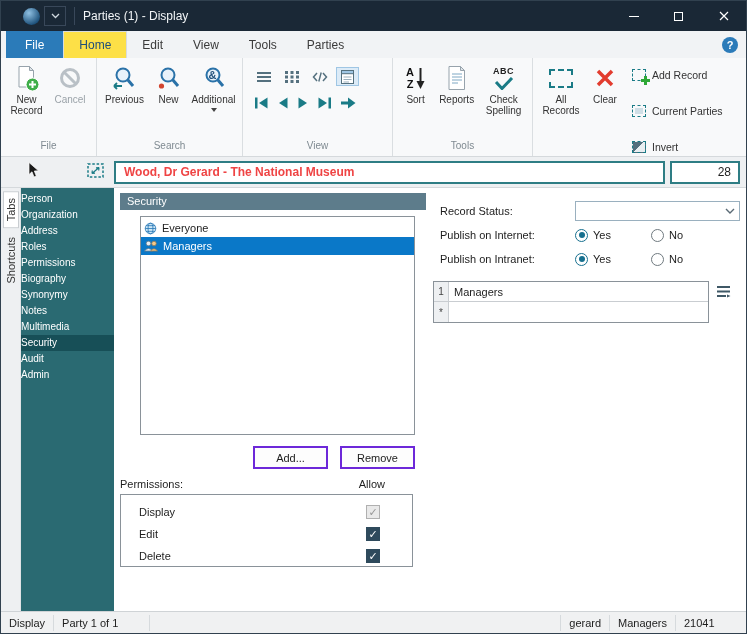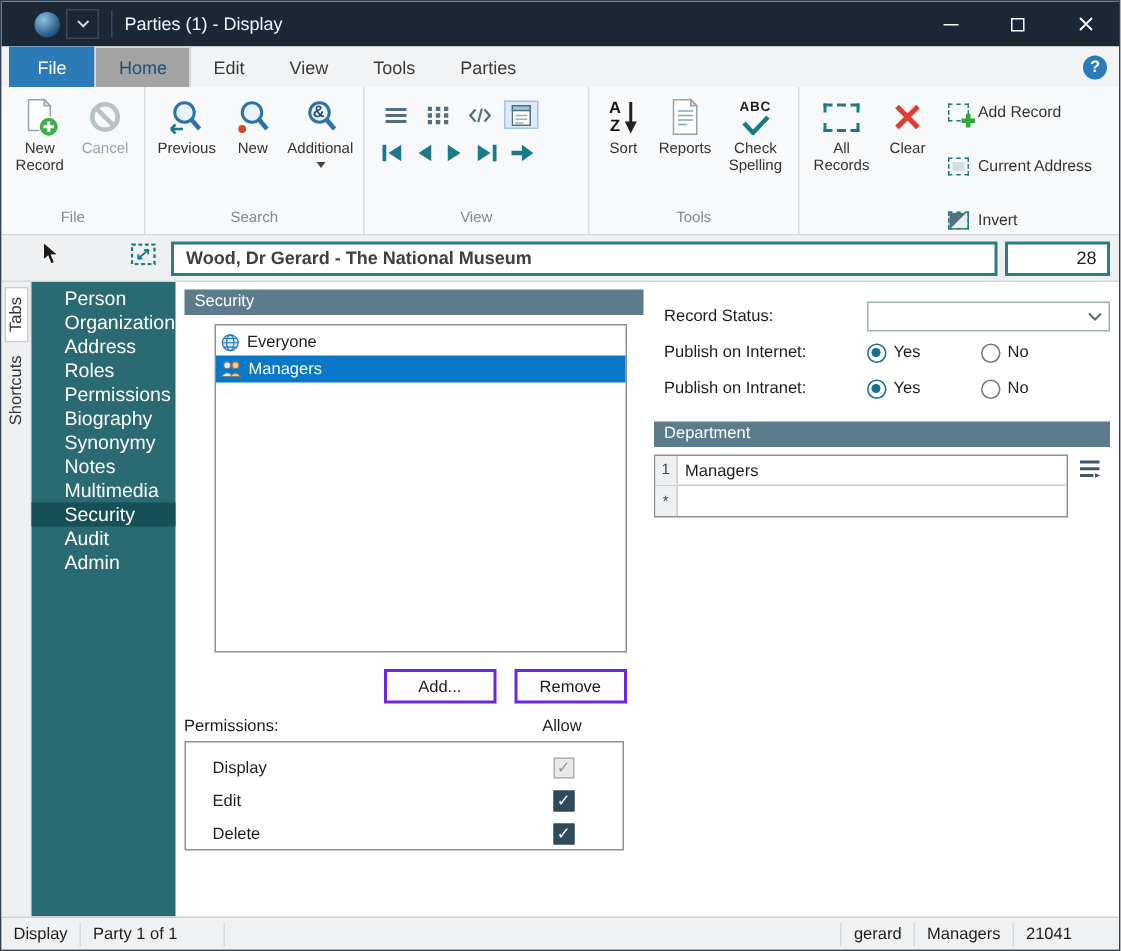--- a/index.html
+++ b/index.html
@@ -15,21 +15,21 @@
   .tb-title { font-size:12px; color:#f2f5f7; }
   .win-btns { margin-left:auto; display:flex; height:100%; }
   .wbtn { width:45px; height:100%; display:flex; align-items:center; justify-content:center; }
   .min-glyph { width:10px; height:1px; background:#fff; }
   .max-glyph { width:9px; height:9px; border:1px solid #fff; }
 
   
   .tabrow { flex:0 0 27px; background:#f1f3f5; display:flex; align-items:stretch; padding-left:5px; position:relative; }
   .tab { padding:0 15px; display:flex; align-items:center; font-size:12px; color:#3a3a3a; }
   .tab.file { background:#2b7bb9; color:#fff; padding:0 19px; }
-  .tab.active { background:#a3a3a3; border:1px solid #d8dcdf; border-bottom:none; color:#1f4e79; }
+  .tab.active { background:#fde047; border:1px solid #d8dcdf; border-bottom:none; color:#1f4e79; }
   .help-btn { position:absolute; right:8px; top:6px; width:16px; height:16px; border-radius:50%; background:#2b7bb9; color:#fff; font-size:11px; font-weight:bold; display:flex; align-items:center; justify-content:center; }
 
   
   .ribbon { flex:0 0 93px; display:flex; background:#f8f9fa; border-bottom:1px solid #d5d9dc; }
   .rgroup { display:flex; flex-direction:column; border-right:1px solid #dadee1; }
   .rgroup-body { flex:1; display:flex; align-items:flex-start; padding:2px 3px 0; }
   .rgroup-label { flex:0 0 16px; text-align:center; font-size:10px; color:#7f8a91; }
   .bigbtn { display:flex; flex-direction:column; align-items:center; gap:2px; padding-top:4px; font-size:10px; line-height:11px; color:#333; text-align:center; }
   .bigbtn .ic { height:28px; display:flex; align-items:center; justify-content:center; position:relative; }
   .bigbtn.disabled .lbl { color:#9aa2a8; }
@@ -49,30 +49,30 @@
   .smallbtn { display:flex; align-items:center; gap:6px; font-size:10.5px; color:#333; height:19px; }
   .dash { width:14px; height:12px; border:1.5px dashed #1a7b86; position:relative; flex:0 0 auto; }
   .dash.add::before { content:""; position:absolute; right:-5px; bottom:-2px; width:9px; height:3px; background:#2ea836; }
   .dash.add::after  { content:""; position:absolute; right:-2px; bottom:-5px; width:3px; height:9px; background:#2ea836; }
   .dash.cur::after  { content:""; position:absolute; inset:2px; background:#cfdfe6; }
   .dash.inv { background:linear-gradient(135deg,#54707e 50%,#e8eef1 50%); }
 
   
   .record-strip { flex:0 0 31px; background:#eef0f2; display:flex; align-items:center; border-bottom:1px solid #d5d9dc; }
   .strip-tools { flex:0 0 113px; display:flex; align-items:center; justify-content:space-between; padding:0 10px 0 26px; }
-  .rec-title { height:23px; border:2px solid #2e7d84; background:#fff; flex:0 0 551px; display:flex; align-items:center; padding:0 8px; font-size:12px; font-weight:bold; color:#404040; white-space:nowrap; overflow:hidden; }
+  .rec-title { height:23px; border:2px solid #2e7d84; background:#fff; flex:0 0 551px; display:flex; align-items:center; padding:0 8px; font-size:12px; font-weight:bold; color:#ef4444; white-space:nowrap; overflow:hidden; }
   .rec-count { height:23px; border:2px solid #2e7d84; background:#fff; margin:0 6px 0 5px; flex:1; display:flex; align-items:center; justify-content:flex-end; padding:0 7px; font-size:12px; color:#1d1d1d; }
 
   
   .bodyarea { flex:1; display:flex; min-height:0; background:#fff; }
   .side-strip { flex:0 0 20px; background:#eef0f2; border-right:1px solid #e0e3e6; display:flex; flex-direction:column; align-items:center; padding-top:3px; gap:3px; }
   .vtab { writing-mode:vertical-rl; transform:rotate(180deg); font-size:11px; color:#333; padding:6px 1px; }
   .vtab.active { background:#fff; border:1px solid #c9cdd1; }
   .sidebar { flex:0 0 93px; background:#2a6a72; padding-top:3px; }
-  .side-item { height:16px; line-height:16px; padding-left:22px; font-size:13px; color:#fff; white-space:nowrap; overflow:hidden; }
+  .side-item { height:16px; line-height:16px; padding-left:0; font-size:10px; color:#fff; white-space:nowrap; overflow:hidden; }
   .side-item.selected { background:#174f57; }
   .content { flex:1; display:flex; gap:7px; padding:5px 6px 0 6px; min-width:0; }
   .col-left { flex:0 0 306px; }
   .col-right { flex:1; min-width:0; }
   .panel-header { height:17px; line-height:17px; background:#5d7c8b; color:#fff; font-size:11px; padding-left:7px; }
 
   
   .sec-list { margin:6px 0 0 20px; width:275px; height:219px; border:1px solid #8a9299; background:#fff; padding-top:2px; }
   .list-row { height:18px; display:flex; align-items:center; gap:5px; padding-left:3px; font-size:11px; color:#1d1d1d; }
   .list-row.selected { background:#0a78c8; color:#fff; }
@@ -351,21 +351,21 @@
           </span>
           <span class="lbl">Clear</span>
         </div>
         <div class="sel-col">
           <div class="smallbtn">
             <span class="dash add"></span>
             <span>Add Record</span>
           </div>
           <div class="smallbtn">
             <span class="dash cur"></span>
-            <span>Current Address</span>
+            <span>Current Parties</span>
           </div>
           <div class="smallbtn">
             <span class="dash inv"></span>
             <span>Invert</span>
           </div>
         </div>
       </div>
     </div>
   </div>
 
@@ -494,21 +494,20 @@
               <span>Yes</span>
             </span>
             <span class="rpair">
               <span class="radio"></span>
               <span>No</span>
             </span>
           </div>
         </div>
 
         <div class="dept-spacer"></div>
-        <div class="panel-header">Department</div>
 
         <div class="dept-body">
           <div class="dept-grid">
             <div class="dg-row">
               <div class="dg-num">1</div>
               <div class="dg-val">Managers</div>
             </div>
             <div class="dg-row">
               <div class="dg-num">*</div>
               <div class="dg-val"></div>

